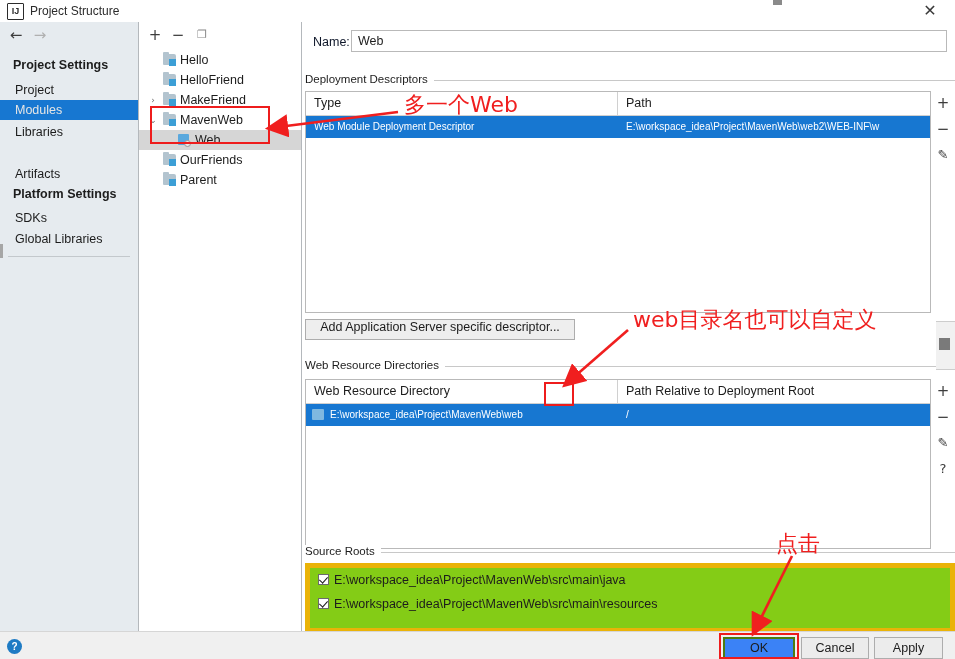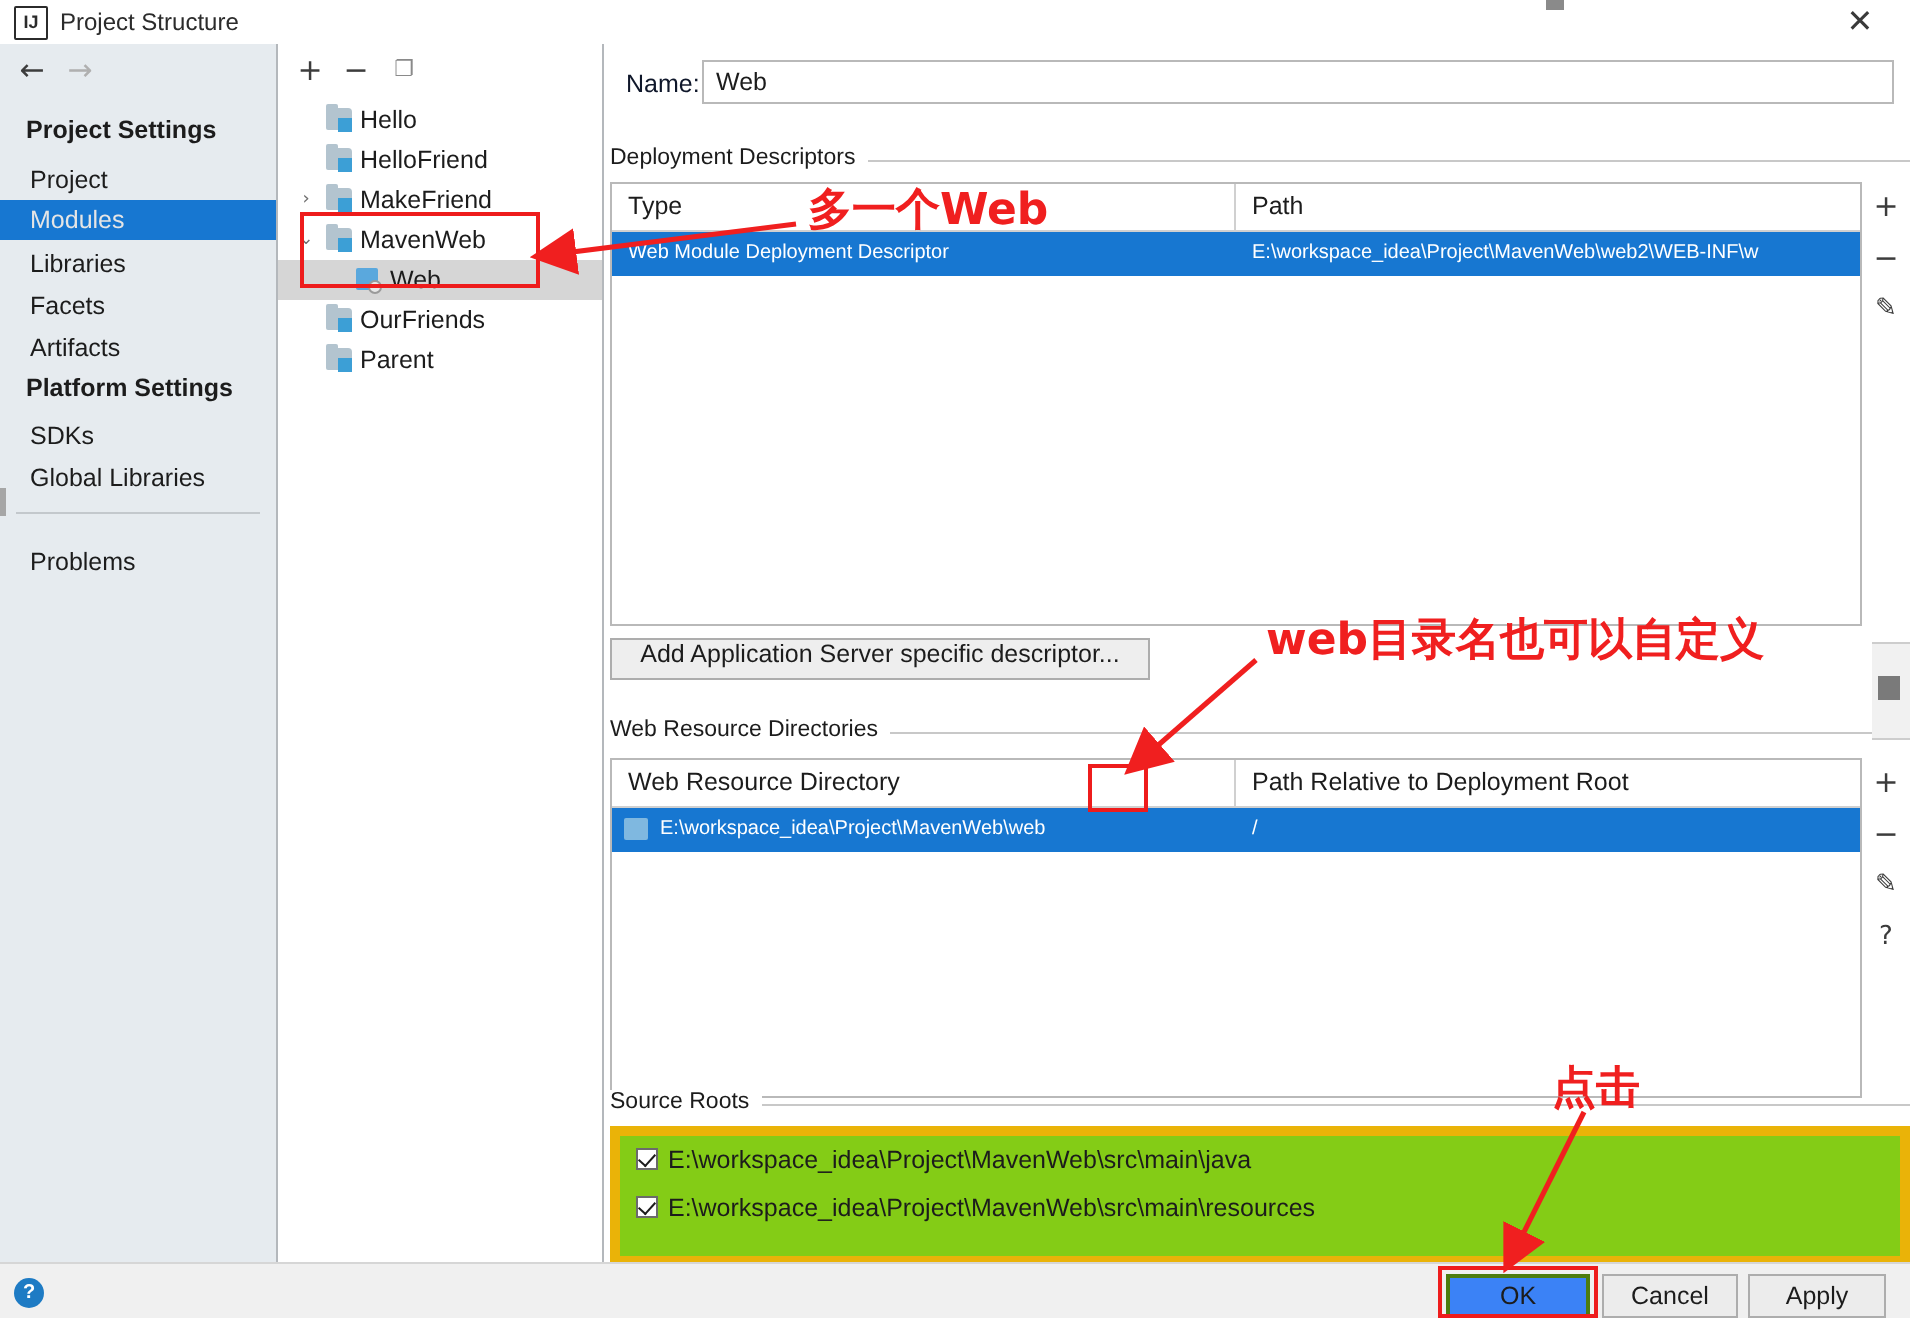--- a/index.html
+++ b/index.html
@@ -191,21 +191,21 @@
     box-sizing:border-box;cursor:pointer;text-align:center;line-height:20px;
   }
   .dlgbtn.default{border:2px solid #4d7c0f;background:#3b82f6;line-height:18px;}
 
   
   .vtrack{position:absolute;background:#f1f1f1;}
   .vthumb{position:absolute;background:#7a7a7a;}
   .hline{position:absolute;background:#cdcdcd;}
 
   
-  .anno{position:absolute;left:0;top:0;width:955px;height:630px;pointer-events:none;z-index:40;font-weight:bold;}
+  .anno{position:absolute;left:0;top:0;width:955px;height:630px;pointer-events:none;z-index:40;}
   .anno-text{
     position:absolute;color:#f01f1f;font-size:22px;white-space:nowrap;
     font-family:"DejaVu Sans",sans-serif;
   }
   .redbox{position:absolute;border:2px solid #ee1c1c;box-sizing:border-box;}
 </style>
 </head>
 <body>
 
 <div class="dialog">
@@ -221,31 +221,29 @@
     <div class="nav-arrows">
       <div class="nav-back">←</div>
       <div class="nav-fwd">→</div>
     </div>
 
     <div class="sb-group" style="top:36px">Project Settings</div>
 
     <div class="sb-item" style="top:58px">Project</div>
     <div class="sb-item selected" style="top:78px">Modules</div>
     <div class="sb-item" style="top:100px">Libraries</div>
-    <div class="sb-item" style="top:121px">Facets</div>
     <div class="sb-item" style="top:142px">Artifacts</div>
 
     <div class="sb-group" style="top:165px">Platform Settings</div>
 
     <div class="sb-item" style="top:186px">SDKs</div>
     <div class="sb-item" style="top:207px">Global Libraries</div>
 
     <div class="sb-divider" style="top:234px"></div>
 
-    <div class="sb-item" style="top:249px">Problems</div>
 
     <div class="sb-scrollmark"></div>
   </div>
 
   <div class="treepanel">
     <div class="tree-toolbar">
       <div class="tb-btn tb-plus">+</div>
       <div class="tb-btn tb-minus">−</div>
       <div class="tb-btn tb-copy">❐</div>
     </div>

